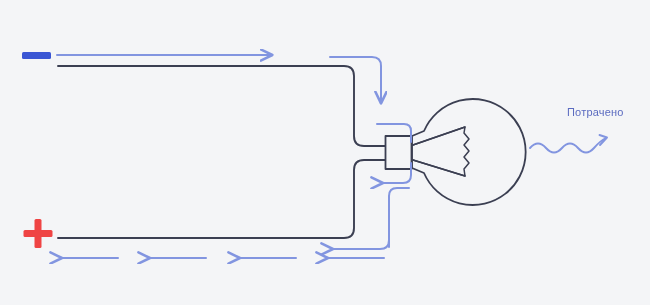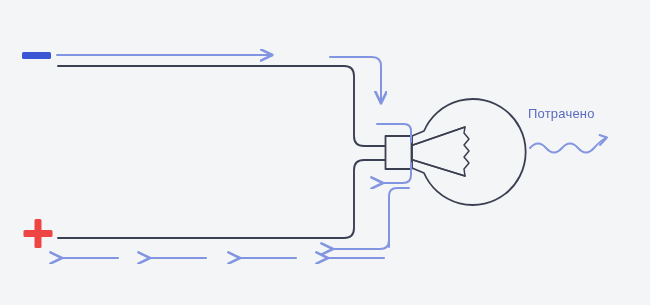--- a/index.html
+++ b/index.html
@@ -23,24 +23,25 @@
     position: absolute;
     left: 0;
     top: 0;
     width: 650px;
     height: 305px;
     display: block;
   }
   .label-text {
     position: absolute;
     font-family: "Liberation Sans", sans-serif;
-    font-size: 13px;
+    font-size: 11px;
     letter-spacing: 0.2px;
     color: #5b6bc0;
     white-space: nowrap;
+    margin-left: 39px;
   }
   #spent-label {
     left: 528px;
     top: 106px;
   }
 </style>
 </head>
 <body>
 
 <div id="diagram-root">

